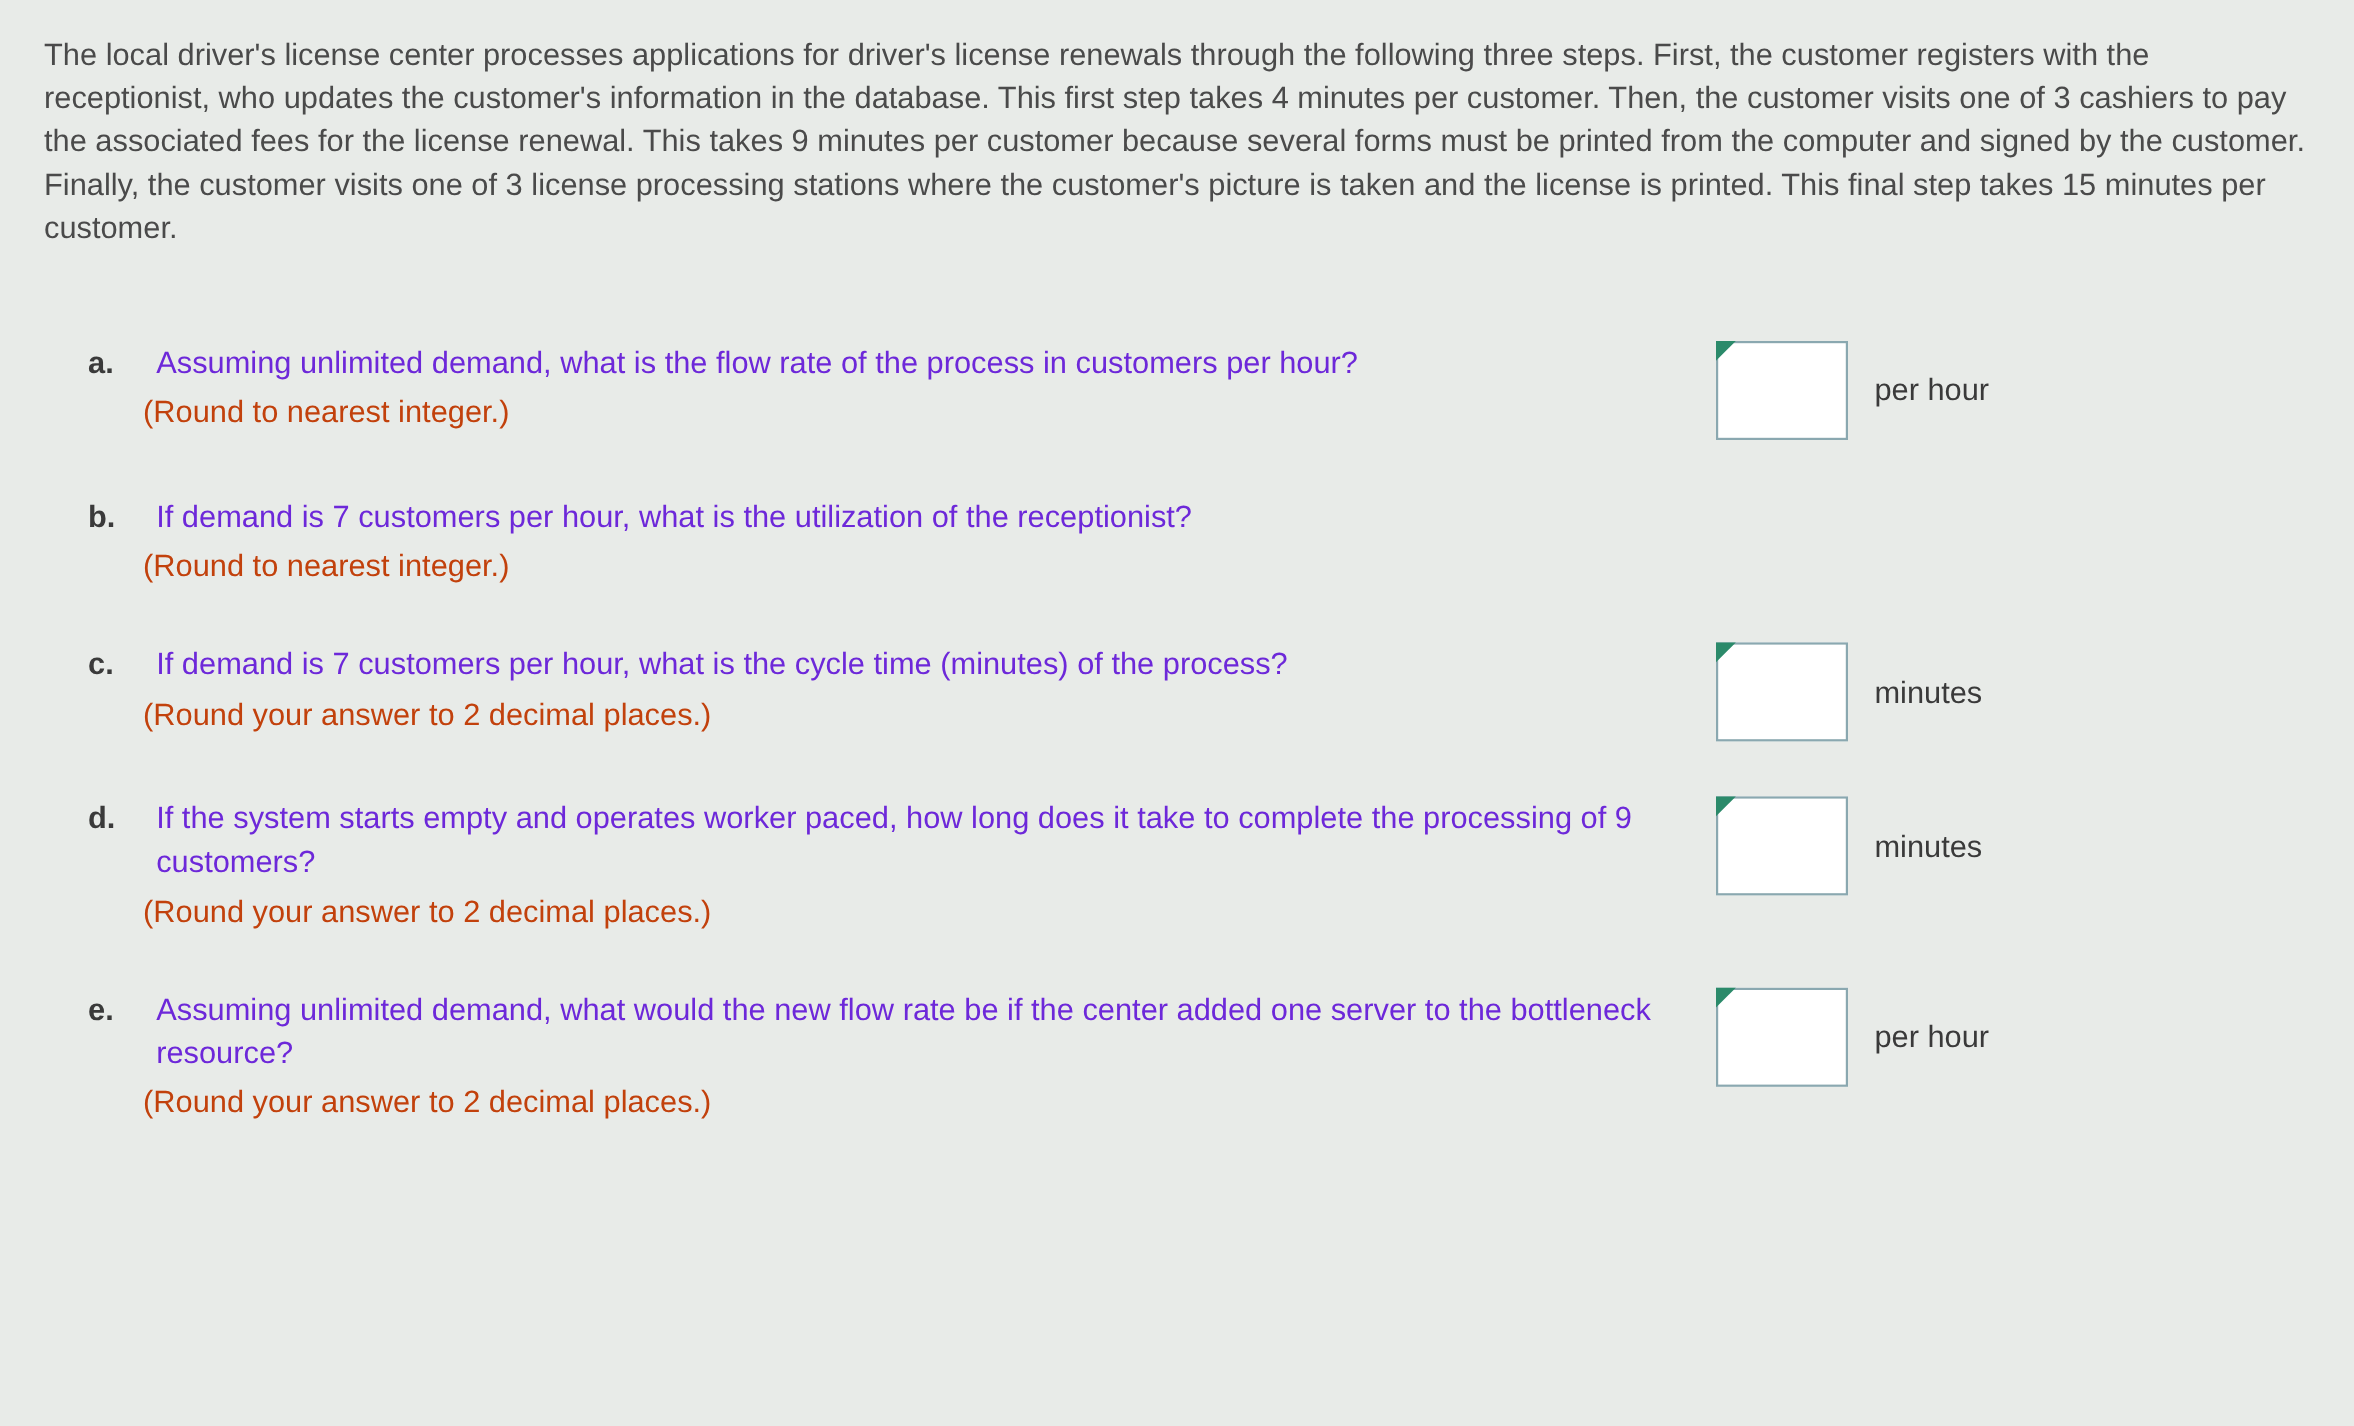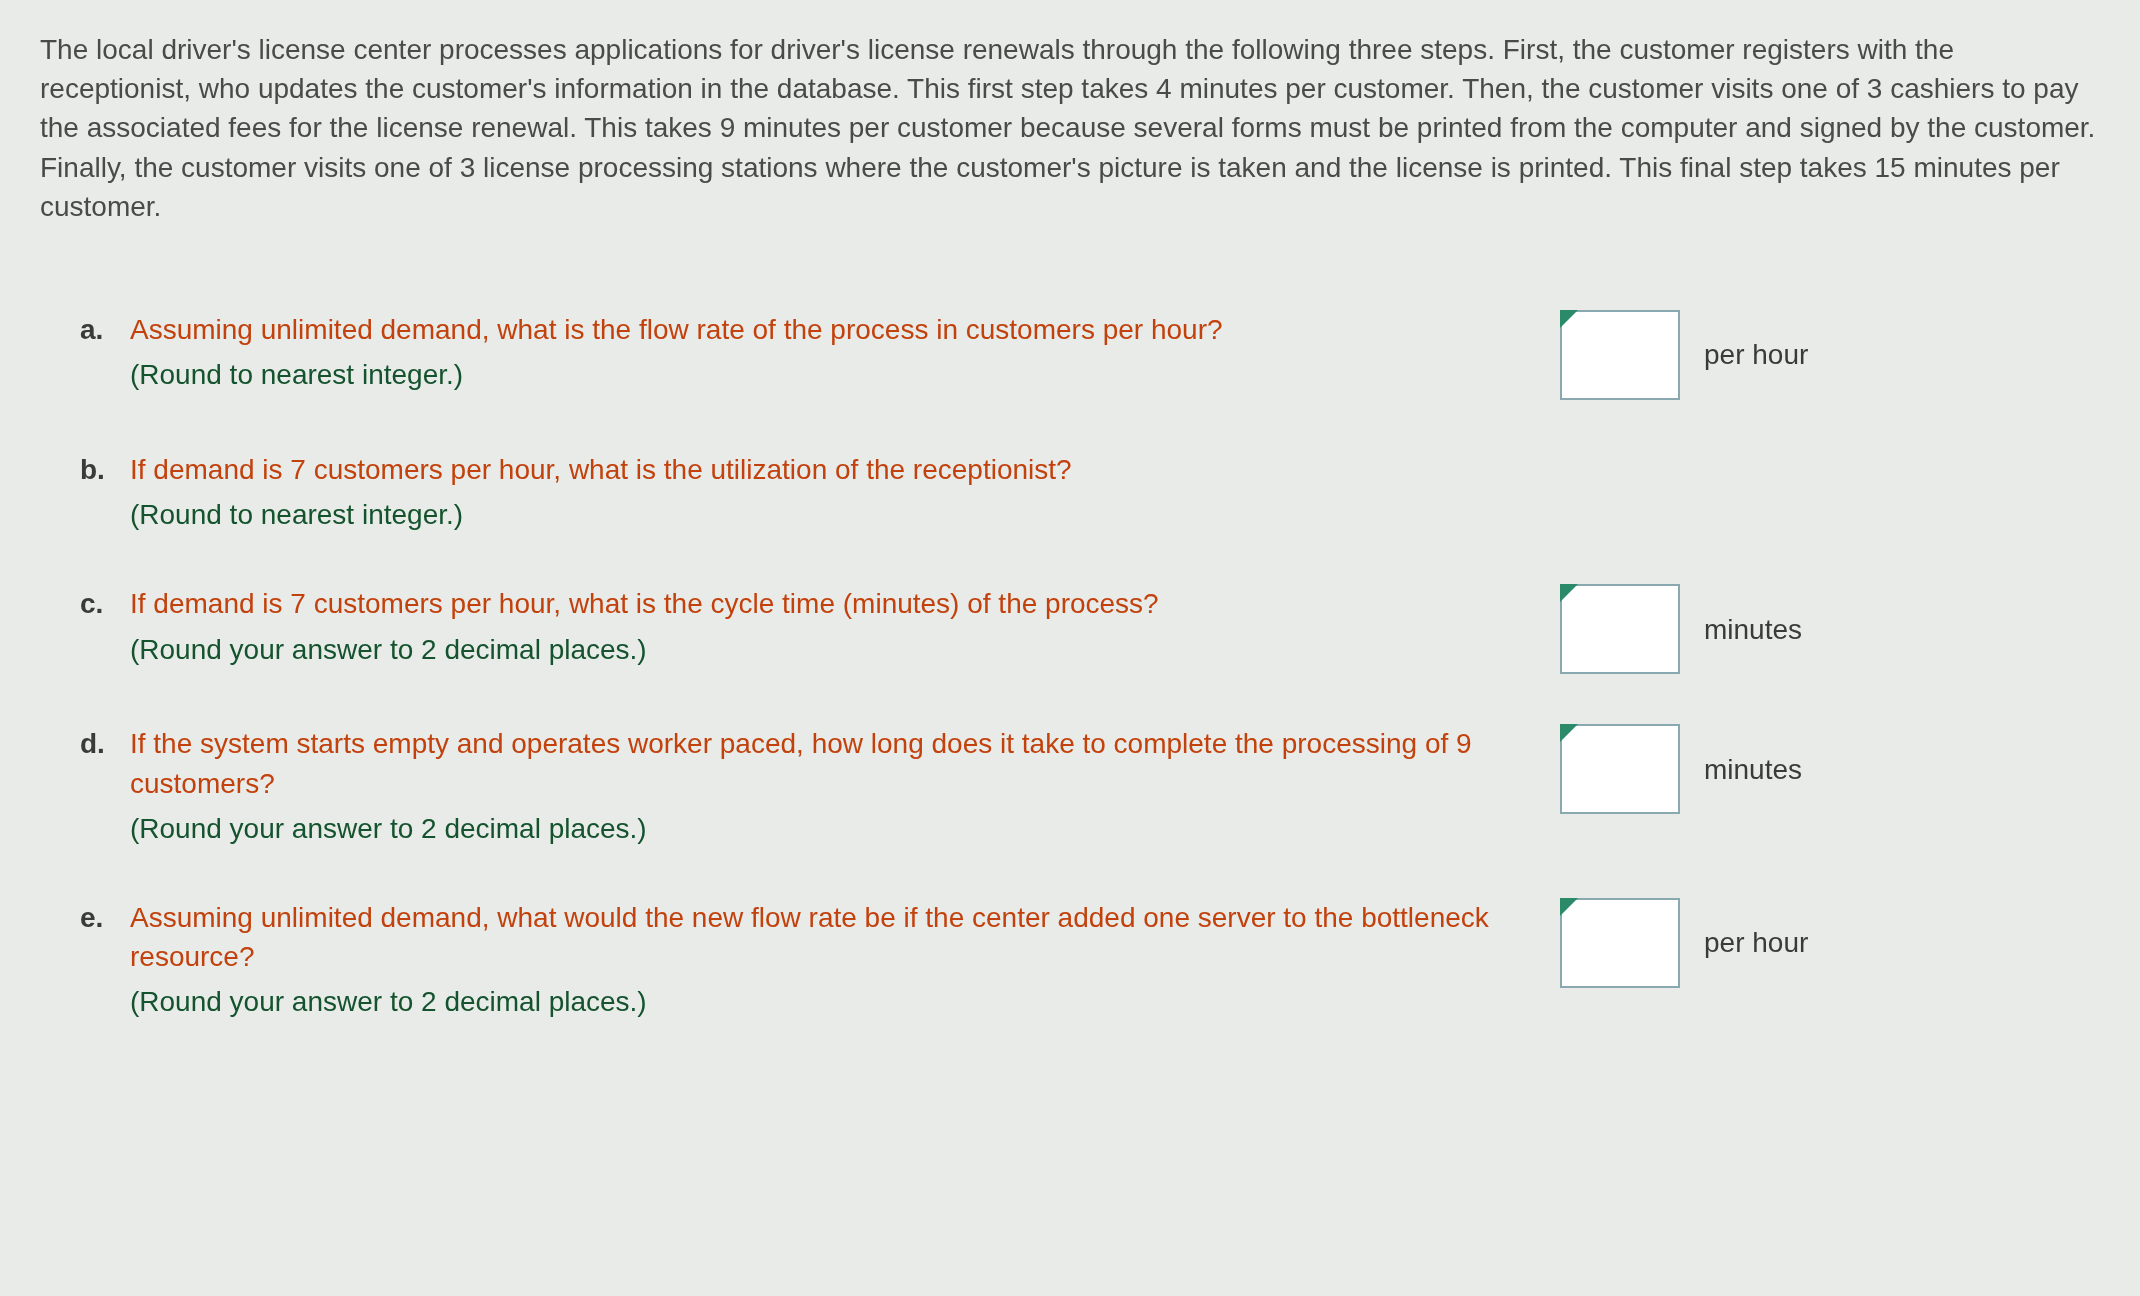--- a/index.html
+++ b/index.html
@@ -31,24 +31,25 @@
   .q-label {
     font-weight: bold;
     color: #3a3a3a;
     width: 50px;
     flex-shrink: 0;
   }
   .q-text-wrap {
     flex: 1;
   }
   .q-text {
-    color: #c2410c;
+    color: #6d28d9;
+    margin-left: 12px;
   }
   .q-hint {
-    color: #14532d;
+    color: #c2410c;
     margin-top: 6px;
   }
   .q-right {
     display: flex;
     align-items: center;
     gap: 24px;
     flex: 0 0 auto;
   }
   .answer-input {
     width: 120px;

